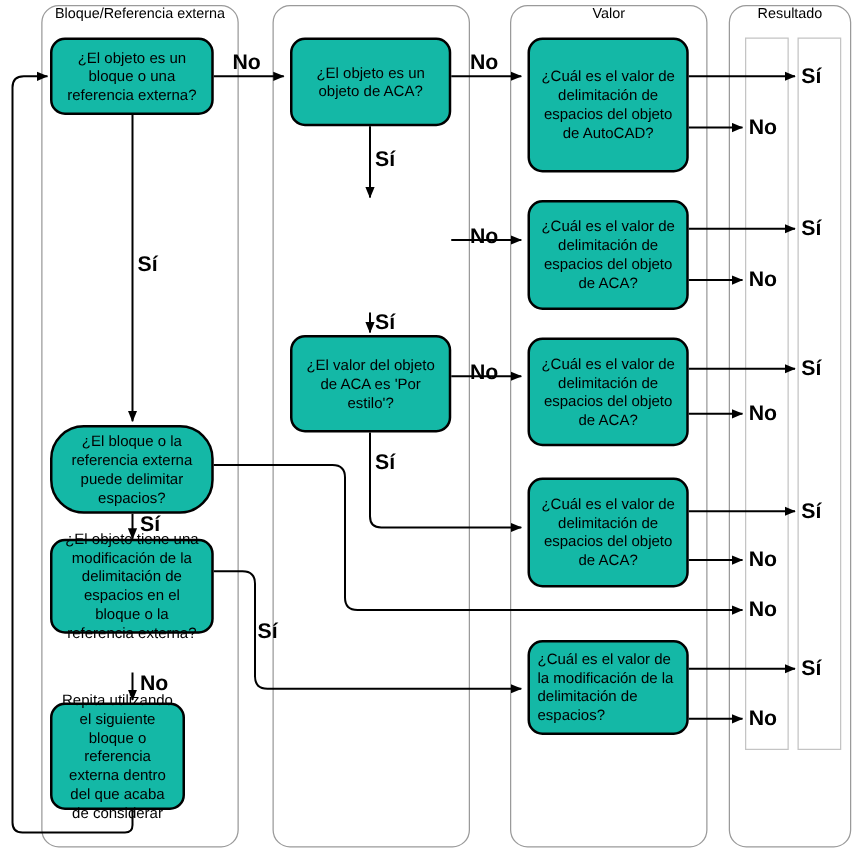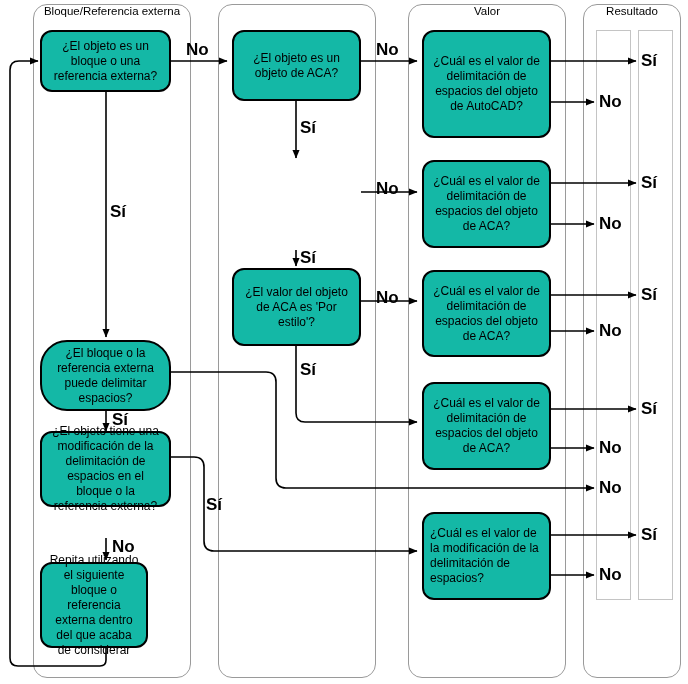--- a/index.html
+++ b/index.html
@@ -107,21 +107,21 @@
   <div class="node" style="left:232px;top:268px;width:129px;height:78px;">¿El valor del objeto de ACA es 'Por estilo'?</div>
 
   <div class="node" style="left:422px;top:30px;width:129px;height:108px;">¿Cuál es el valor de delimitación de espacios del objeto de AutoCAD?</div>
 
   <div class="node" style="left:422px;top:160px;width:129px;height:88px;">¿Cuál es el valor de delimitación de espacios del objeto de ACA?</div>
 
   <div class="node" style="left:422px;top:270px;width:129px;height:87px;">¿Cuál es el valor de delimitación de espacios del objeto de ACA?</div>
 
   <div class="node" style="left:422px;top:382px;width:129px;height:88px;">¿Cuál es el valor de delimitación de espacios del objeto de ACA?</div>
 
-  <div class="node lefttext" style="left:422px;top:512px;width:129px;height:88px;">¿Cuál es el valor de la modificación de la delimitación de espacios?</div>
+  <div class="node lefttext" style="left:422px;top:512px;width:129px;height:76px;">¿Cuál es el valor de la modificación de la delimitación de espacios?</div>
 
   <div class="elabel" style="left:186px;top:44px;">No</div>
   <div class="elabel" style="left:376px;top:44px;">No</div>
   <div class="elabel" style="left:110px;top:206px;">Sí</div>
   <div class="elabel" style="left:300px;top:122px;">Sí</div>
   <div class="elabel" style="left:376px;top:183px;">No</div>
   <div class="elabel" style="left:300px;top:252px;">Sí</div>
   <div class="elabel" style="left:376px;top:292px;">No</div>
   <div class="elabel" style="left:300px;top:364px;">Sí</div>
   <div class="elabel" style="left:112px;top:414px;">Sí</div>

